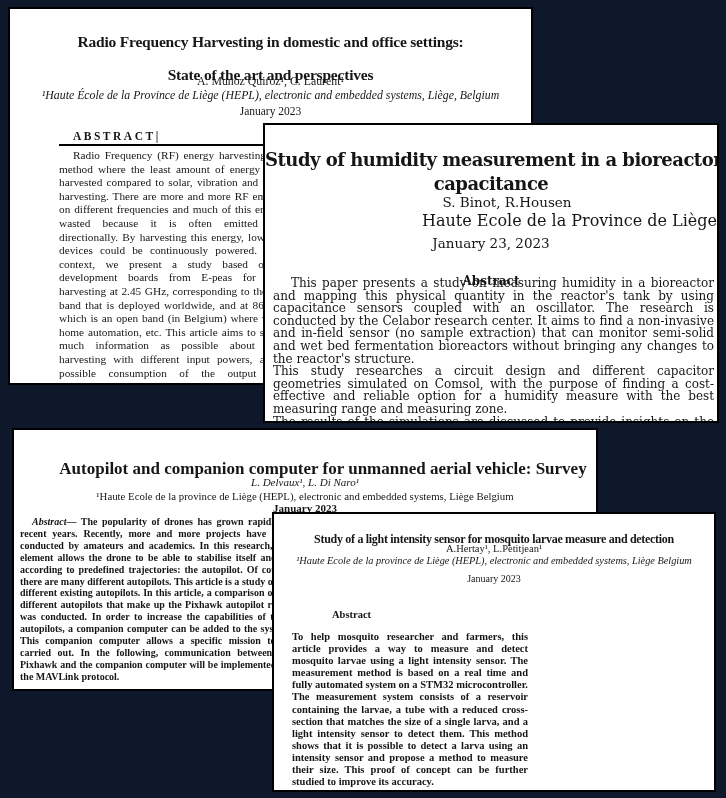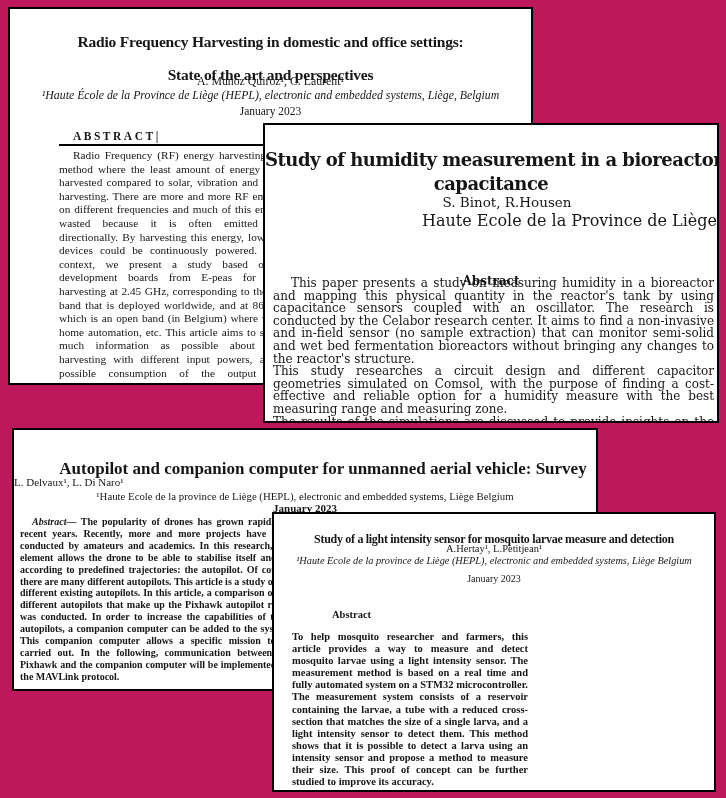--- a/index.html
+++ b/index.html
@@ -1,17 +1,17 @@
 <!DOCTYPE html>
 <html><head>
 <meta charset="utf-8">
 <style>
   html,body{margin:0;padding:0;background:#ffffff;}
   .stage{
-    position:relative;width:726px;height:798px;background:#be185d;
+    position:relative;width:726px;height:798px;background:#0f172a;
     overflow:hidden;font-family:"Liberation Serif",serif;color:#161616;
   }
   .paper{
     position:absolute;background:#ffffff;border:2px solid #000;
     box-sizing:border-box;overflow:hidden;
   }
   
   #paper1{left:8px;top:7px;width:525px;height:378px;z-index:1;}
   #paper1 .title{position:absolute;top:13px;left:0;right:0;text-align:center;font-weight:bold;font-size:15.5px;letter-spacing:-0.2px;}
   #paper1 .title .line{display:block;line-height:19px;}
@@ -30,21 +30,21 @@
   #paper2 .affil{position:absolute;top:86px;left:0;right:0;text-align:right;font-size:16px;padding-left:20px;}
   #paper2 .date{position:absolute;top:110px;left:0;right:0;text-align:center;font-size:13.5px;}
   #paper2 .abs-head{position:absolute;top:149px;left:0;right:0;text-align:center;font-size:12px;font-weight:bold;}
   #paper2 .abs{position:absolute;top:152px;left:8px;width:441px;font-size:12px;line-height:12.6px;text-align:justify;}
   #paper2 .abs p{margin:0;}
   #paper2 .abs p.indent{text-indent:18px;}
   
   #paper3{left:12px;top:428px;width:586px;height:263px;z-index:1;}
   #paper3 .title{position:absolute;top:18px;left:0;right:0;font-size:17px;padding-left:36px;}
   #paper3 .title .line{display:block;width:fit-content;margin:0 auto;white-space:nowrap;}
-  #paper3 .authors{position:absolute;top:46px;left:0;right:0;text-align:left;font-size:11px;}
+  #paper3 .authors{position:absolute;top:46px;left:0;right:0;text-align:center;font-size:11px;font-style:italic;}
   #paper3 .affil{position:absolute;top:60px;left:0;right:0;text-align:center;font-size:10.8px;}
   #paper3 .date{position:absolute;top:72px;left:0;right:0;text-align:center;font-size:11px;font-weight:bold;}
   #paper3 .abs{position:absolute;top:86px;left:6px;width:272px;font-size:10px;line-height:11.9px;
                font-weight:bold;text-align:justify;text-indent:12px;margin:0;}
   #paper3 .abs .abs-label{font-style:italic;}
   
   #paper4{left:272px;top:512px;width:444px;height:280px;z-index:3;}
   #paper4 .title{position:absolute;top:10px;left:0;right:0;font-size:12px;font-weight:bold;letter-spacing:-0.3px;}
   #paper4 .title .line{display:block;width:fit-content;margin:0 auto;white-space:nowrap;}
   #paper4 .authors{position:absolute;top:29px;left:0;right:0;text-align:center;font-size:10.5px;}
@@ -73,20 +73,21 @@
     </div>
   </section>
 
   <section class="paper" id="paper2">
     <h1 class="title">
       <span class="line">Study of humidity measurement in a bioreactor with a</span>
       <span class="line">capacitance</span>
     </h1>
     <div class="authors">S. Binot, R.Housen</div>
     <div class="affil">Haute Ecole de la Province de Liège</div>
+    <div class="date">January 23, 2023</div>
     <div class="abs-head">Abstract</div>
     <div class="abs">
       <p class="indent">This paper presents a study on measuring humidity in a bioreactor and mapping this physical quantity in the reactor's tank by using capacitance sensors coupled with an oscillator. The research is conducted by the Celabor research center. It aims to find a non-invasive and in-field sensor (no sample extraction) that can monitor semi-solid and wet bed fermentation bioreactors without bringing any changes to the reactor's structure.</p>
       <p>This study researches a circuit design and different capacitor geometries simulated on Comsol, with the purpose of finding a cost-effective and reliable option for a humidity measure with the best measuring range and measuring zone.</p>
       <p>The results of the simulations are discussed to provide insights on the interest of capacitance sensors to monitor humidity in bioreactors.</p>
 
     </div>
   </section>
 
   <section class="paper" id="paper3">

